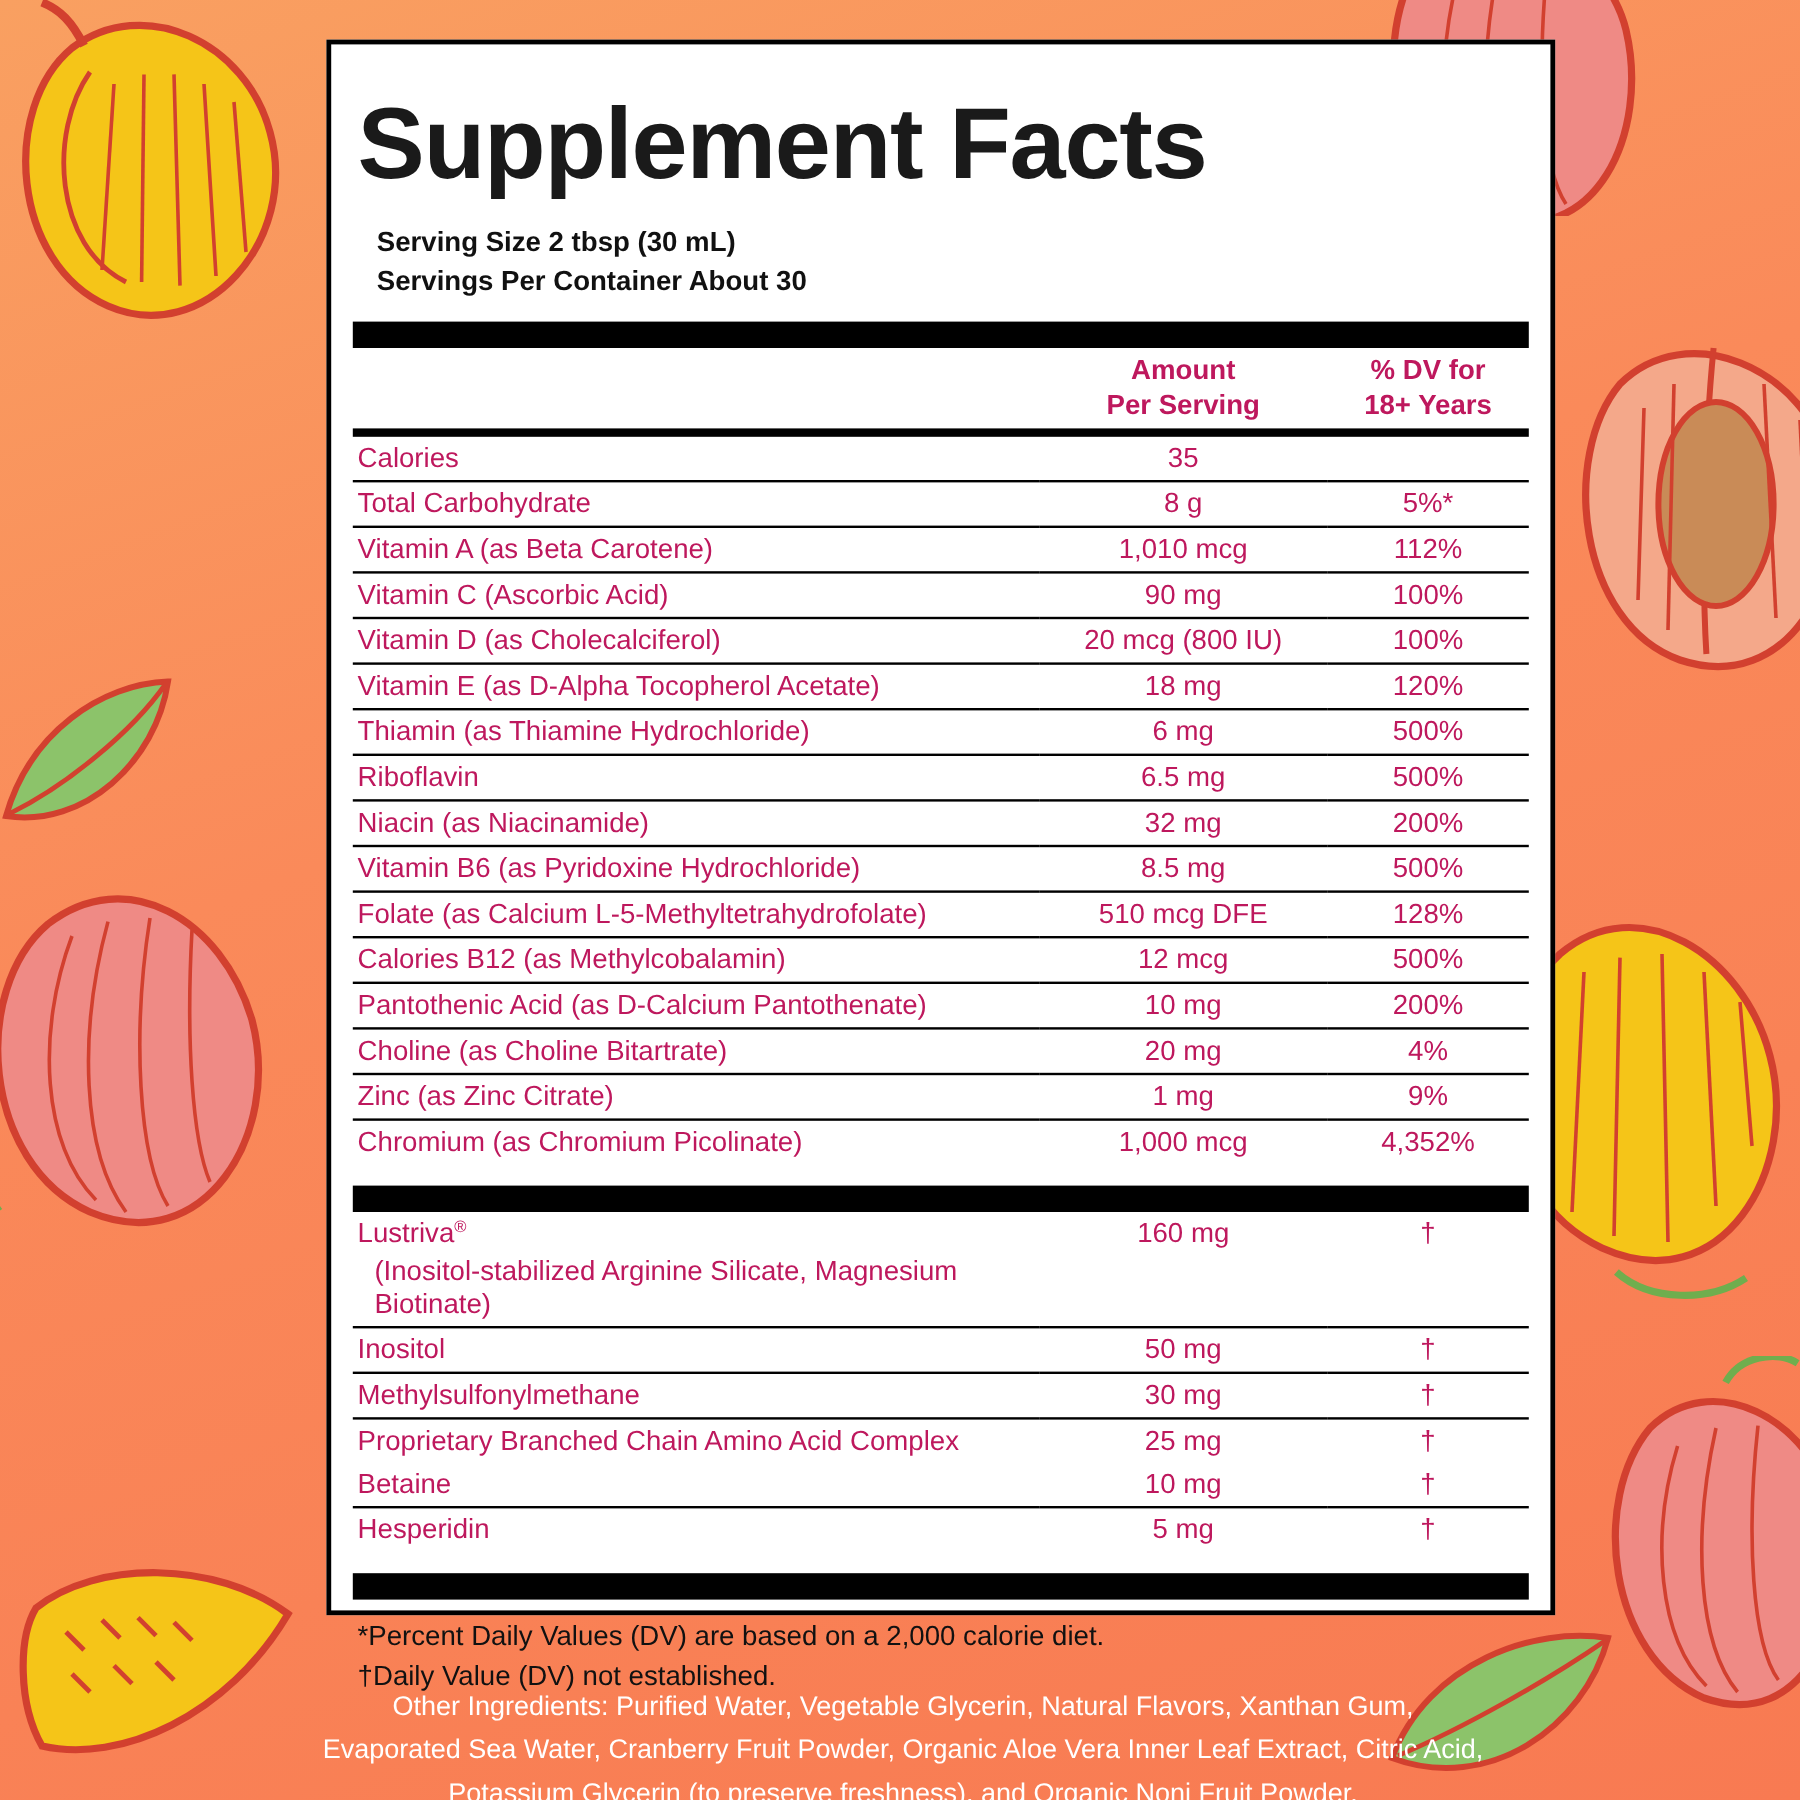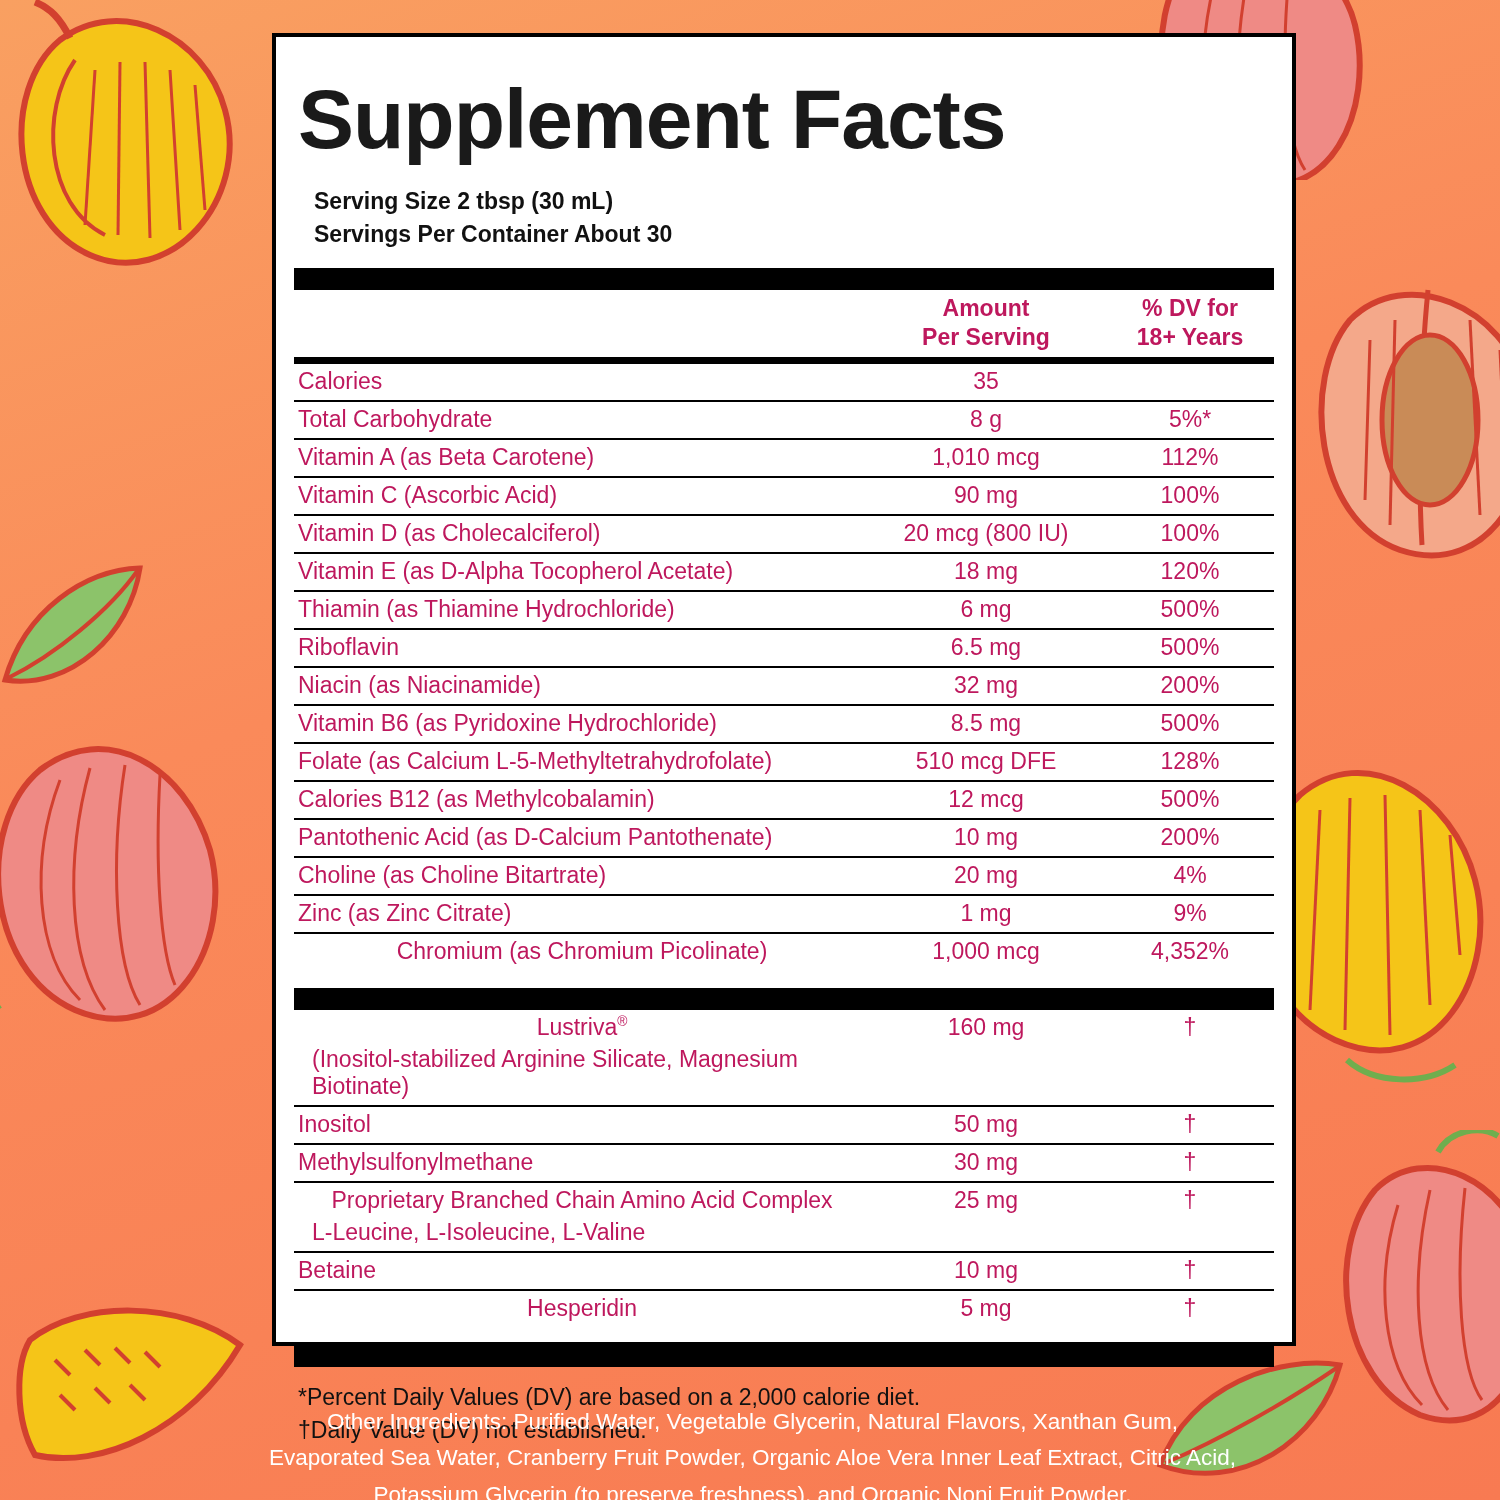--- a/index.html
+++ b/index.html
@@ -85,21 +85,20 @@
     text-align: center;
     padding: 10px 0 12px 0;
     line-height: 1.25;
   }
 
   tr.line td {
     border-bottom: 2px solid #000;
   }
   tr.noline td {
     border-bottom: none;
-    text-align: center;
   }
   .sub-line {
     padding-left: 18px !important;
     padding-top: 0 !important;
     margin-top: 18px;
   }
   sup {
     font-size: 0.6em;
     vertical-align: super;
   }
@@ -354,25 +353,20 @@
           <td class="col-name"><span>Methylsulfonylmethane</span><sup></sup></td>
           <td class="col-amt">30 mg</td>
           <td class="col-dv">†</td>
         </tr>
         <tr class="noline">
           <td class="col-name"><span>Proprietary Branched Chain Amino Acid Complex</span><sup></sup></td>
           <td class="col-amt">25 mg</td>
           <td class="col-dv">†</td>
         </tr>
         <tr class="line">
-          <td class="col-name sub-line">L-Leucine, L-Isoleucine, L-Valine</td>
-          <td class="col-amt"></td>
-          <td class="col-dv"></td>
-        </tr>
-        <tr class="line">
           <td class="col-name"><span>Betaine</span><sup></sup></td>
           <td class="col-amt">10 mg</td>
           <td class="col-dv">†</td>
         </tr>
         <tr class="noline">
           <td class="col-name"><span>Hesperidin</span><sup></sup></td>
           <td class="col-amt">5 mg</td>
           <td class="col-dv">†</td>
         </tr>
       </tbody>

